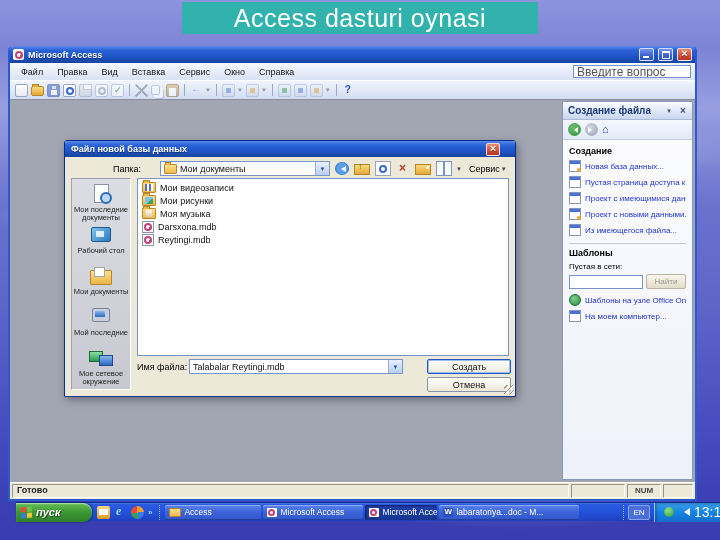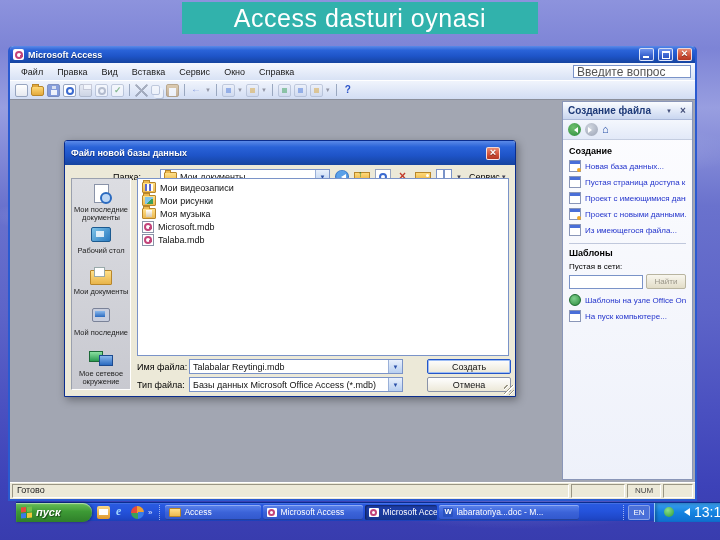--- a/index.html
+++ b/index.html
@@ -67,21 +67,21 @@
   .t-gen.g2::before{background:#d8a43a;}
   .t-gen.g3::before{background:#3aa05a;}
   .t-help::before{content:"?";position:absolute;left:3px;top:0;color:#2a52c8;font-weight:bold;font-size:10px;}
   .dd{font-size:6px;color:#445;margin-left:-1px;}
   .dd::before{content:"\25BC";}
   
   .client{position:relative;flex:1;background:#a2a6b2;border-top:1px solid #8a8e9a;overflow:hidden;}
   
   .dialog{position:absolute;left:54px;top:40px;width:452px;height:257px;background:#ece9d8;border:1px solid #0a2d8e;
     box-shadow:2px 3px 8px rgba(0,0,0,.35);font-size:9px;box-sizing:border-box;border-radius:3px 3px 0 0;}
-  .dlg-tb{height:24px;display:flex;align-items:center;padding:0 15px 0 6px;border-radius:2px 2px 0 0;
+  .dlg-tb{height:16px;display:flex;align-items:center;padding:0 15px 0 6px;border-radius:2px 2px 0 0;
     background:linear-gradient(180deg,#5b8ae8 0%,#2a63d8 25%,#1e54c8 60%,#16449f 100%);
     color:#fff;font-weight:bold;text-shadow:0 1px 1px rgba(0,0,0,.45);}
   .dlg-tb .tb-title{font-size:9px;}
   .dlg-close{width:14px;height:13px;margin-left:auto;}
   .dlg-row1{display:flex;align-items:center;gap:5px;padding:4px 8px 2px 12px;margin-left:36px;}
   .dlg-row1 .lbl{width:42px;}
   .combo{display:flex;align-items:center;background:#fff;border:1px solid #7a93c8;height:15px;box-sizing:border-box;padding-left:3px;gap:3px;}
   .combo .cval{flex:1;overflow:hidden;white-space:nowrap;font-size:9px;color:#111;}
   .cbo-btn{width:13px;height:100%;margin-left:auto;background:linear-gradient(#e8f0fc,#b8cff0);border-left:1px solid #9ab0d8;
     display:grid;place-items:center;flex:none;}
@@ -164,21 +164,21 @@
   .tpl.globe{border-radius:50%;background:radial-gradient(circle at 40% 35%,#7fd08f,#2a8a3a);border-color:#1c6a30;}
   .tpl.globe::before{display:none;}
   .tp-rule{border-top:1px solid #c0c8dc;margin:7px 0 4px;}
   .tp-search{display:flex;gap:3px;align-items:center;margin:3px 0 5px;}
   .tp-input{width:74px;height:14px;background:#fff;border:1px solid #7a93c8;box-sizing:border-box;}
   .tp-find{width:40px;height:15px;background:linear-gradient(#f8f6ee,#e2ddc8);border:1px solid #b8b4a0;border-radius:2px;
     color:#9a9688;font-size:8px;text-align:center;line-height:14px;box-sizing:border-box;}
   
   .statusbar{height:14px;flex:none;display:flex;align-items:stretch;gap:2px;background:#ece9d8;border-top:1px solid #fff;
     font-size:9px;color:#222;padding:1px 2px;}
-  .sb-cell{border:1px solid;border-color:#9a9684 #fff #fff #9a9684;padding:0 4px;line-height:11px;box-sizing:border-box;}
+  .sb-cell{border:1px solid;border-color:#9a9684 #fff #fff #9a9684;padding:0 4px;line-height:11px;box-sizing:border-box;font-weight:bold;}
   .sb-main{flex:1;}
   .sb-s1{width:54px;}
   .sb-num{width:34px;text-align:center;color:#444;font-size:8px;}
   .sb-s2{width:30px;}
   
   .taskbar{position:absolute;left:16px;top:502px;width:720px;height:19px;display:flex;align-items:center;
     background:linear-gradient(180deg,#4f7be8 0%,#2a5ae0 8%,#2453dc 45%,#1f47c8 85%,#1c40b8 100%);
     border-top:1px solid #0a2d8e;box-sizing:border-box;}
   .start{height:19px;width:76px;flex:none;border-radius:0 9px 9px 0;display:flex;align-items:center;gap:4px;padding:0 8px 0 5px;
     background:linear-gradient(180deg,#6abf5a,#3d9a35 45%,#2f7f2a);box-shadow:inset 0 1px 1px rgba(255,255,255,.5),1px 0 3px rgba(0,0,0,.4);
@@ -334,42 +334,35 @@
           <div class="frow">
             <span class="fico fv-pics"></span>
             <span>Мои рисунки</span>
           </div>
           <div class="frow">
             <span class="fico fv-music"></span>
             <span>Моя музыка</span>
           </div>
           <div class="frow">
             <span class="aico"></span>
-            <span>Microsoft.mdb</span>
+            <span>Darsxona.mdb</span>
           </div>
           <div class="frow">
             <span class="aico"></span>
-            <span>Talaba.mdb</span>
+            <span>Reytingi.mdb</span>
           </div>
         </div>
 
         <div class="dlg-brow" style="top:218px;">
           <span class="lbl">Имя файла:</span>
           <span class="combo">
             <span class="cval">Talabalar Reytingi.mdb</span>
             <span class="cbo-btn"></span>
           </span>
         </div>
-        <div class="dlg-brow" style="top:236px;">
-          <span class="lbl">Тип файла:</span>
-          <span class="combo">
-            <span class="cval">Базы данных Microsoft Office Access (*.mdb)</span>
-            <span class="cbo-btn"></span>
-          </span>
-        </div>
         <div class="dlg-btn default" style="top:218px;right:4px;">Создать</div>
         <div class="dlg-btn" style="top:236px;right:4px;">Отмена</div>
         <div class="grip"></div>
       </div>
 
       <div class="taskpane">
         <div class="tp-head">
           <span class="tb-title">Создание файла</span>
           <span class="tp-hbtn dn"></span>
           <span class="tp-hbtn cl"></span>
@@ -407,21 +400,21 @@
           <div class="tp-search">
             <input class="tp-input" style="">
             <span class="tp-find">Найти</span>
           </div>
           <div class="tp-link">
             <span class="tpl globe"></span>
             <span>Шаблоны на узле Office Online</span>
           </div>
           <div class="tp-link">
             <span class="tpl"></span>
-            <span>На пуск компьютере...</span>
+            <span>На моем компьютер...</span>
           </div>
         </div>
       </div>
 
     </div>
 
     <div class="statusbar">
       <span class="sb-cell sb-main">Готово</span>
       <span class="sb-cell sb-s1"></span>
       <span class="sb-cell sb-num">NUM</span>

